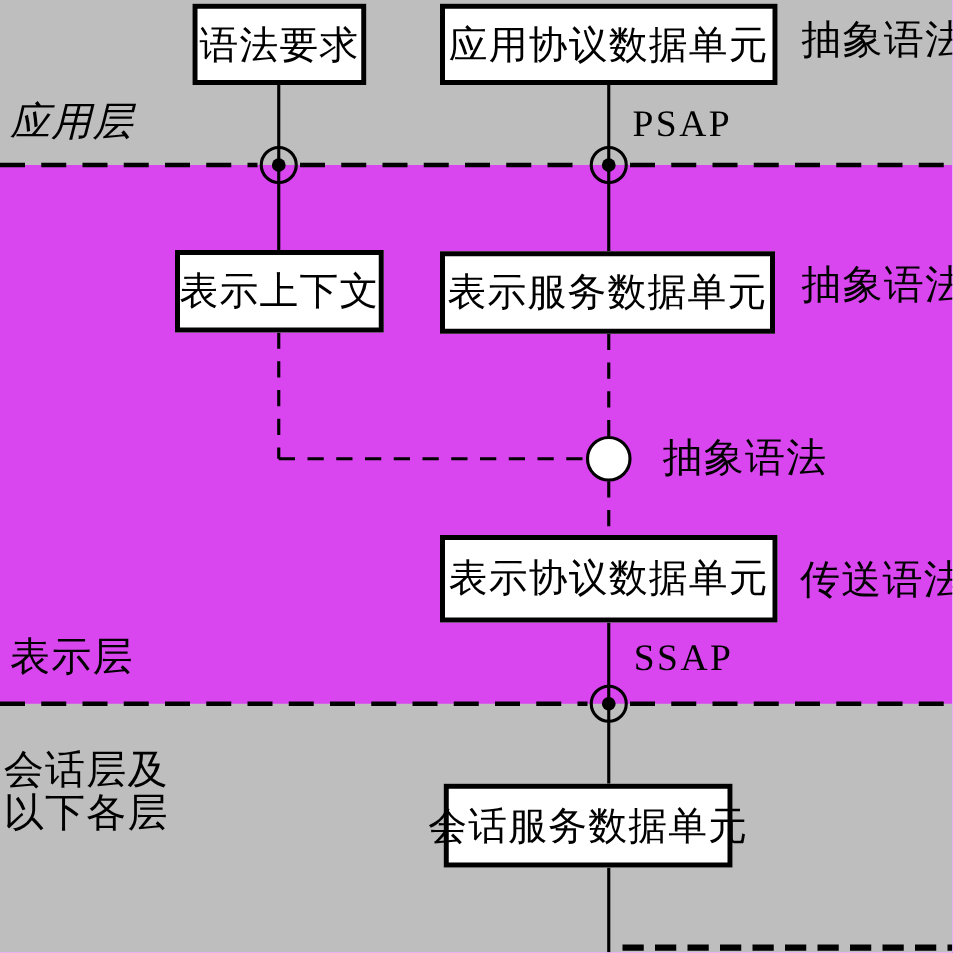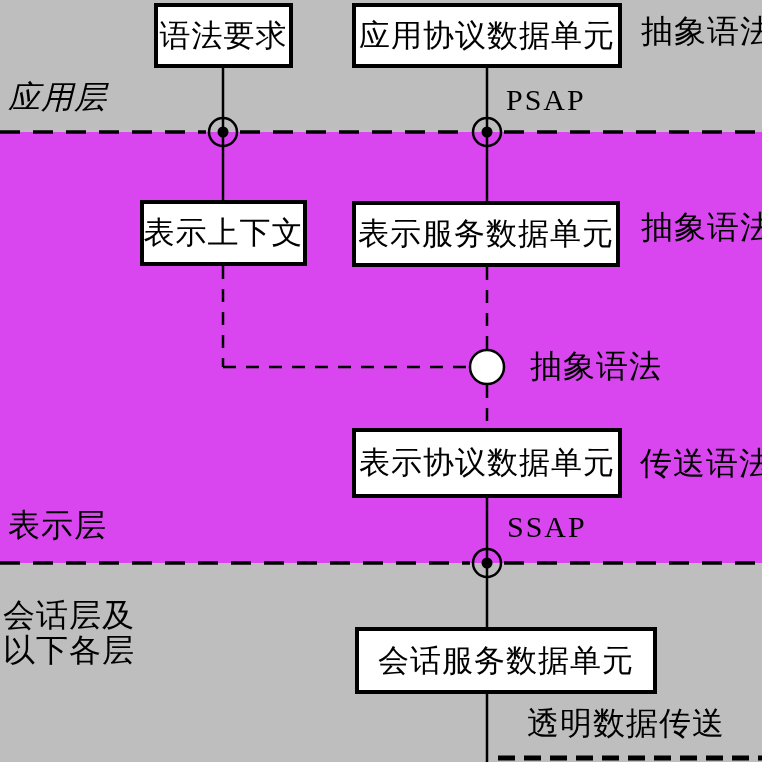--- a/index.html
+++ b/index.html
@@ -57,21 +57,21 @@
   .lbl-latin {
     font-size: 30px;
     letter-spacing: 2px;
   }
   
   .b-syntax-req   { left: 154px; top: 3px;   width: 139px; height: 65px; }
   .b-apdu         { left: 352px; top: 3px;   width: 270px; height: 65px; }
   .b-pres-context { left: 140px; top: 200px; width: 167px; height: 66px; }
   .b-psdu         { left: 352px; top: 201px; width: 268px; height: 66px; }
   .b-ppdu         { left: 352px; top: 428px; width: 270px; height: 70px; }
-  .b-ssdu         { left: 355px; top: 627px; width: 302px; height: 67px; }
+  .b-ssdu         { left: 355px; top: 627px; width: 231px; height: 67px; }
   
   .l-app-layer    { left: 8px;   top: 80px; font-style: italic;  }
   .l-psap         { left: 506px; top: 82px;  }
   .l-abs-top      { left: 641px; top: 14px;  }
   .l-abs-mid      { left: 641px; top: 210px; }
   .l-syn-trans    { left: 530px; top: 349px; }
   .l-trans-syn    { left: 640px; top: 446px; }
   .l-pres-layer   { left: 8px;   top: 508px; }
   .l-ssap         { left: 507px; top: 509px; }
   .l-sess-layer   { left: 3px;   top: 598px; }
@@ -138,15 +138,14 @@
     <div>以下各层</div>
   </div>
   <div class="lbl l-pres-layer">表示层</div>
 
   <div class="lbl lbl-latin l-psap">PSAP</div>
   <div class="lbl lbl-latin l-ssap">SSAP</div>
   <div class="lbl l-abs-top">抽象语法</div>
   <div class="lbl l-abs-mid">抽象语法</div>
   <div class="lbl l-syn-trans">抽象语法</div>
   <div class="lbl l-trans-syn">传送语法</div>
-  <div class="lbl l-transparent">透明数据传送</div>
 
 </div>
 
 </body></html>

